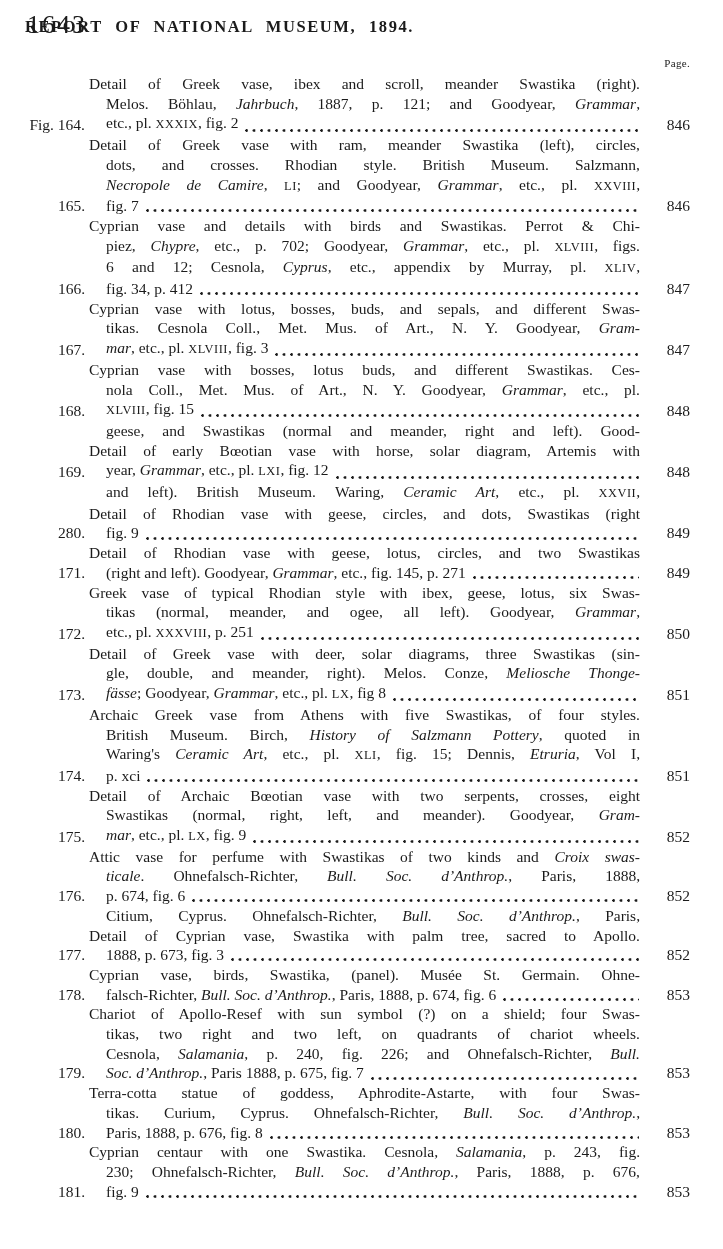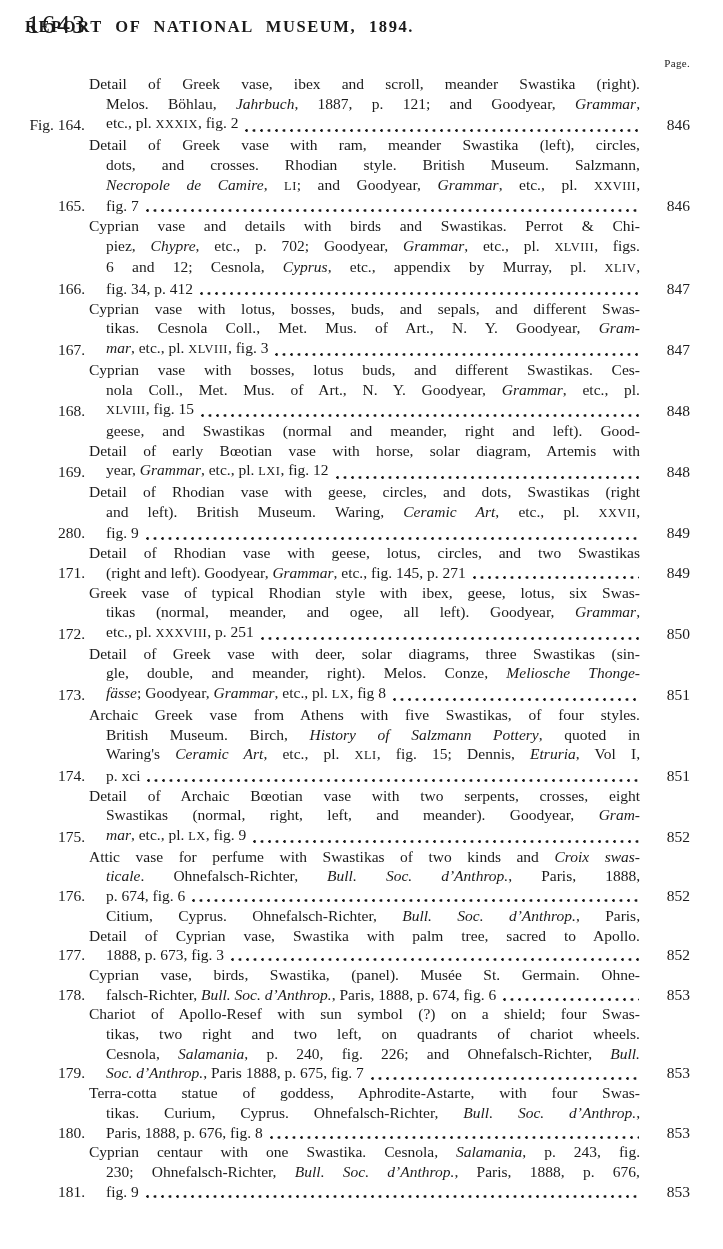--- a/index.html
+++ b/index.html
@@ -183,22 +183,22 @@
           <div class="e-line cont final">
             <span class="txt"><span>year, </span><span class="it">Grammar</span><span>, etc., pl. </span><span class="sc">lxi</span><span>, fig. 12</span></span>
             <span class="leader"></span>
           </div>
         </div>
         <div class="e-page">848</div>
       </div>
       <div class="entry">
         <div class="e-label">280.</div>
         <div class="e-body">
+          <div class="e-line cont"><span class="txt"><span>and left). British Museum. Waring, </span><span class="it">Ceramic Art</span><span>, etc., pl. </span><span class="sc">xxvii</span><span>,</span></span></div>
           <div class="e-line"><span class="txt"><span>Detail of Rhodian vase with geese, circles, and dots, Swastikas (right</span></span></div>
-          <div class="e-line cont"><span class="txt"><span>and left). British Museum. Waring, </span><span class="it">Ceramic Art</span><span>, etc., pl. </span><span class="sc">xxvii</span><span>,</span></span></div>
           <div class="e-line cont final">
             <span class="txt"><span>fig. 9</span></span>
             <span class="leader"></span>
           </div>
         </div>
         <div class="e-page">849</div>
       </div>
       <div class="entry">
         <div class="e-label">171.</div>
         <div class="e-body">

